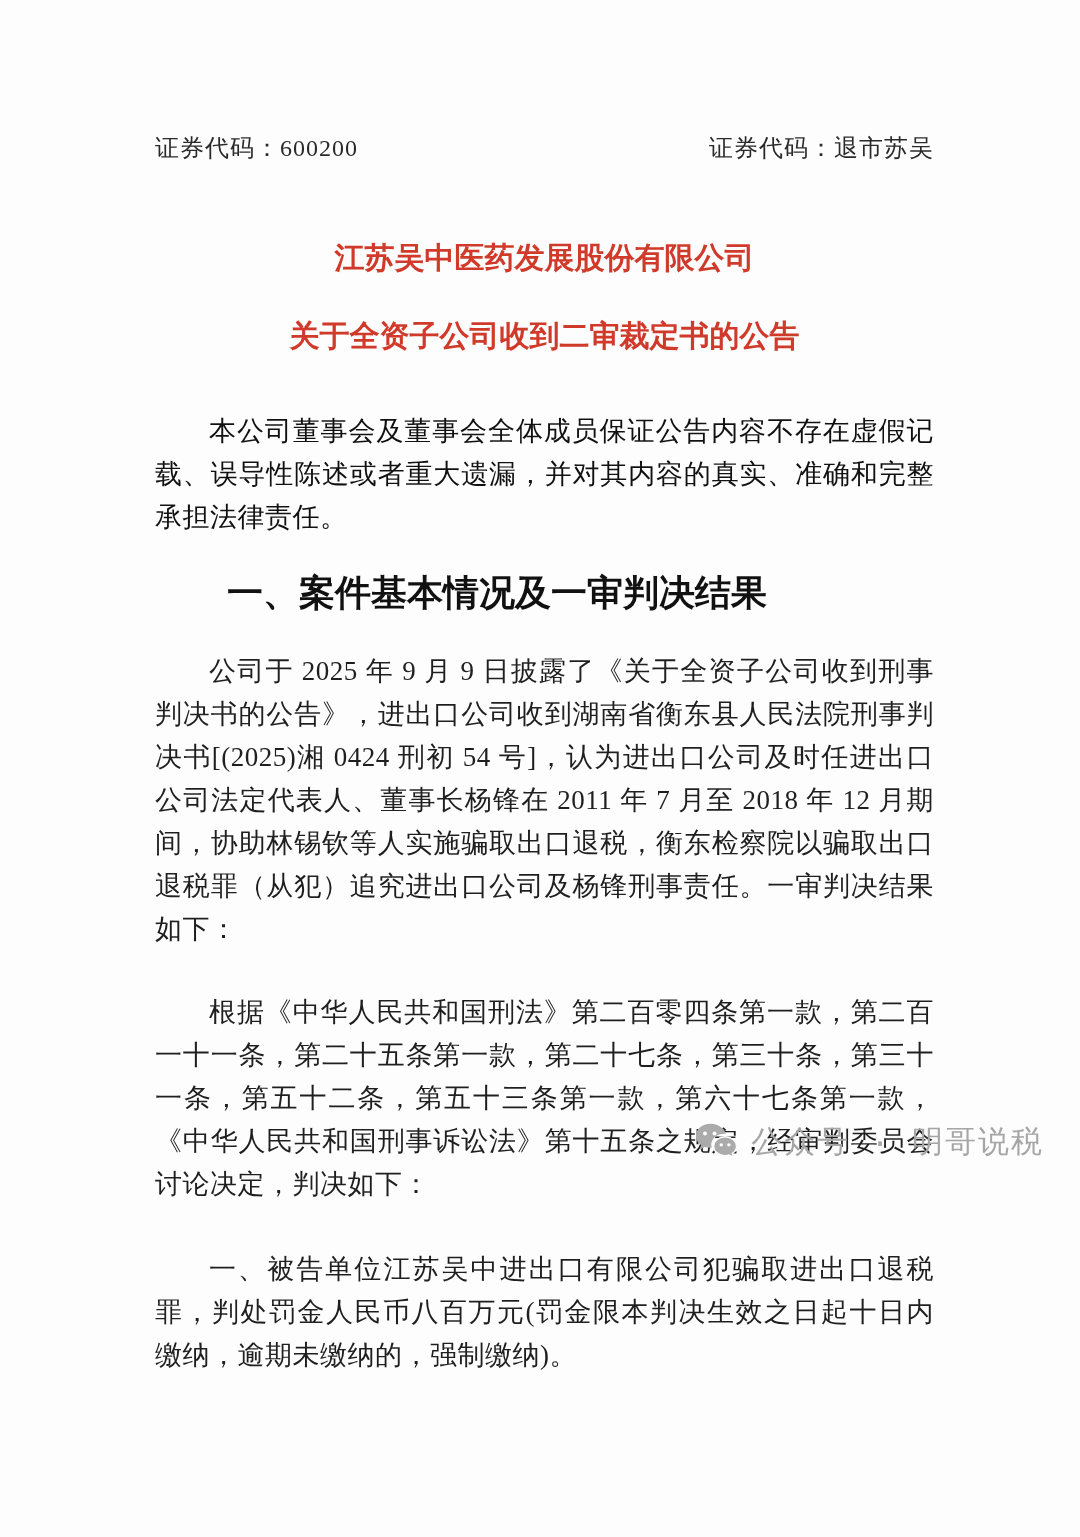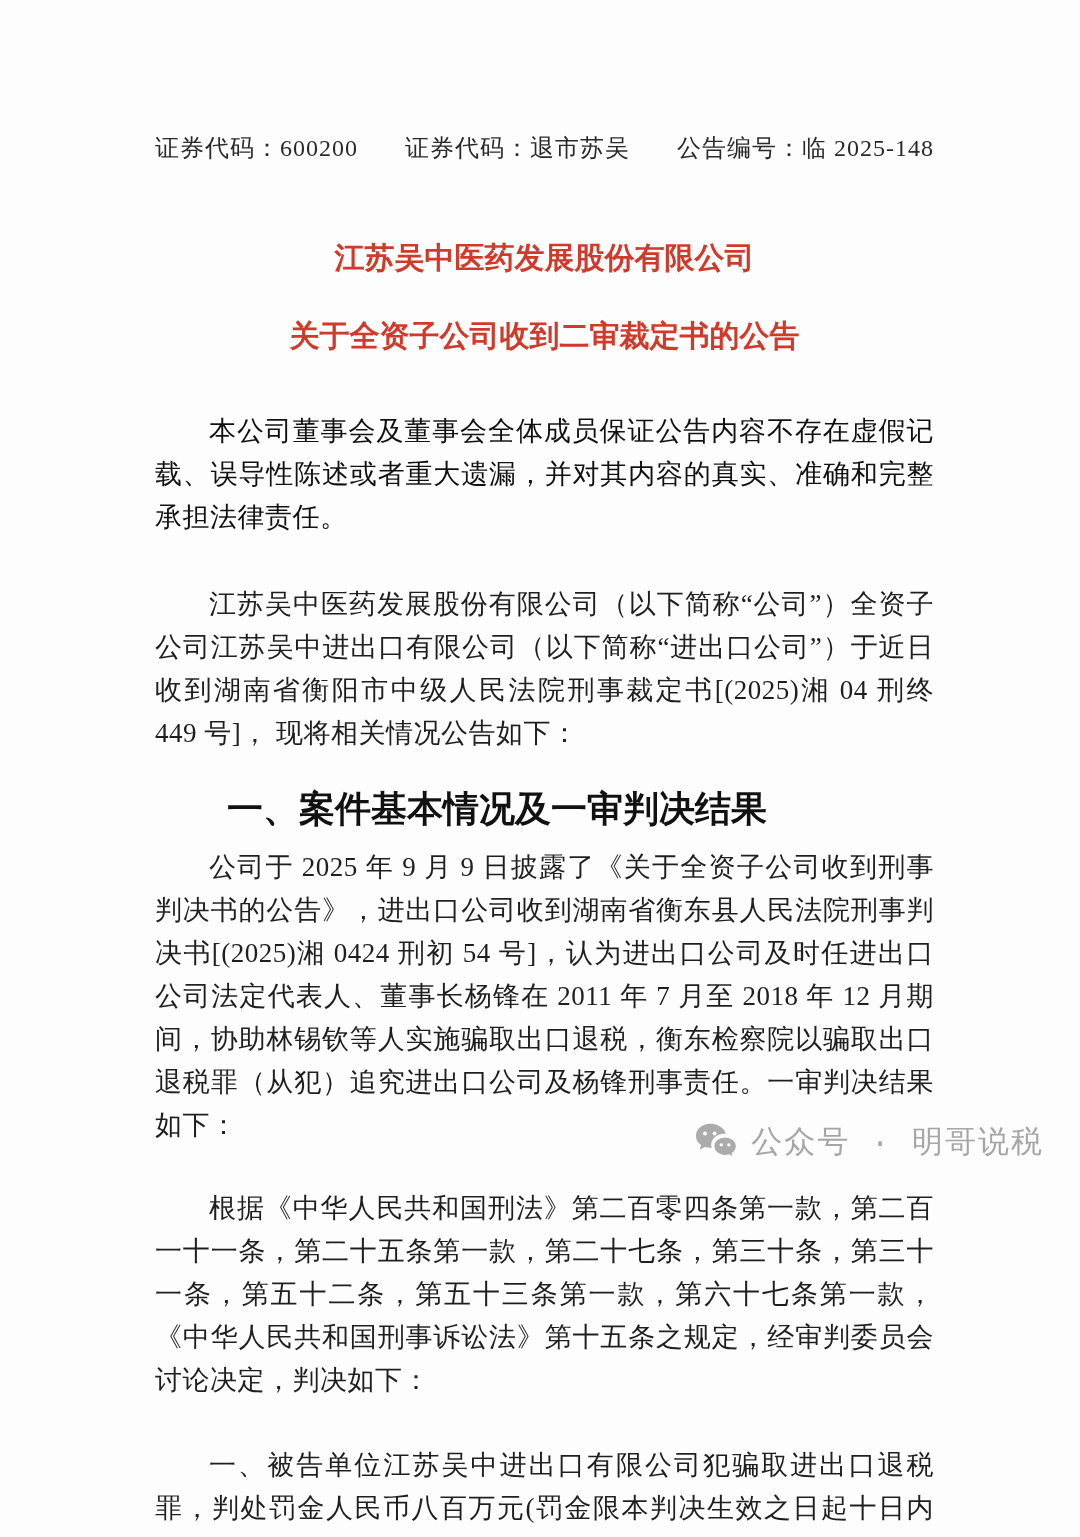--- a/index.html
+++ b/index.html
@@ -57,21 +57,21 @@
   .intro { margin-top: 44px; }
   .section-heading {
     margin: 32px 0 0;
     font-family: "Liberation Sans", "DejaVu Sans", sans-serif;
     font-weight: bold;
     font-size: 36px;
     line-height: 43px;
     text-indent: 2em;
     color: #111;
   }
-  .p1 { margin-top: 16px; }
+  .p1 { margin-top: 36px; }
   .p2 { margin-top: 40px; }
   .verdict1 { margin-top: 42px; }
   .watermark {
     position: absolute;
     right: 36px; bottom: 24px;
     display: flex;
     align-items: flex-start;
     gap: 12px;
     color: #a6a6a6;
     font-family: Liberation Mono, monospace;
@@ -82,29 +82,27 @@
   .wechat-icon { display: inline-block; width: 46px; height: 42px; }
 </style>
 </head>
 <body>
 
 <div class="page">
 
   <div class="doc-header">
     <span>证券代码：600200</span>
     <span>证券代码：退市苏吴</span>
-    <span>公告编号：临 2025-148</span>
   </div>
 
   <h1 class="title first">江苏吴中医药发展股份有限公司</h1>
   <h1 class="title second">关于全资子公司收到二审裁定书的公告</h1>
 
   <p class="disclaimer">本公司董事会及董事会全体成员保证公告内容不存在虚假记载、误导性陈述或者重大遗漏，并对其内容的真实、准确和完整承担法律责任。</p>
 
-  <p class="intro">江苏吴中医药发展股份有限公司（以下简称“公司”）全资子公司江苏吴中进出口有限公司（以下简称“进出口公司”）于近日收到湖南省衡阳市中级人民法院刑事裁定书[(2025)湘 04 刑终 449 号]， 现将相关情况公告如下：</p>
 
   <h2 class="section-heading">一、案件基本情况及一审判决结果</h2>
 
   <p class="p1">公司于 2025 年 9 月 9 日披露了《关于全资子公司收到刑事判决书的公告》，进出口公司收到湖南省衡东县人民法院刑事判决书[(2025)湘 0424 刑初 54 号]，认为进出口公司及时任进出口公司法定代表人、董事长杨锋在 2011 年 7 月至 2018 年 12 月期间，协助林锡钦等人实施骗取出口退税，衡东检察院以骗取出口退税罪（从犯）追究进出口公司及杨锋刑事责任。一审判决结果如下：</p>
 
   <p class="p2">根据《中华人民共和国刑法》第二百零四条第一款，第二百一十一条，第二十五条第一款，第二十七条，第三十条，第三十一条，第五十二条，第五十三条第一款，第六十七条第一款，《中华人民共和国刑事诉讼法》第十五条之规定，经审判委员会讨论决定，判决如下：</p>
 
   <p class="verdict1">一、被告单位江苏吴中进出口有限公司犯骗取进出口退税罪，判处罚金人民币八百万元(罚金限本判决生效之日起十日内缴纳，逾期未缴纳的，强制缴纳)。</p>
 
   <div class="watermark">

